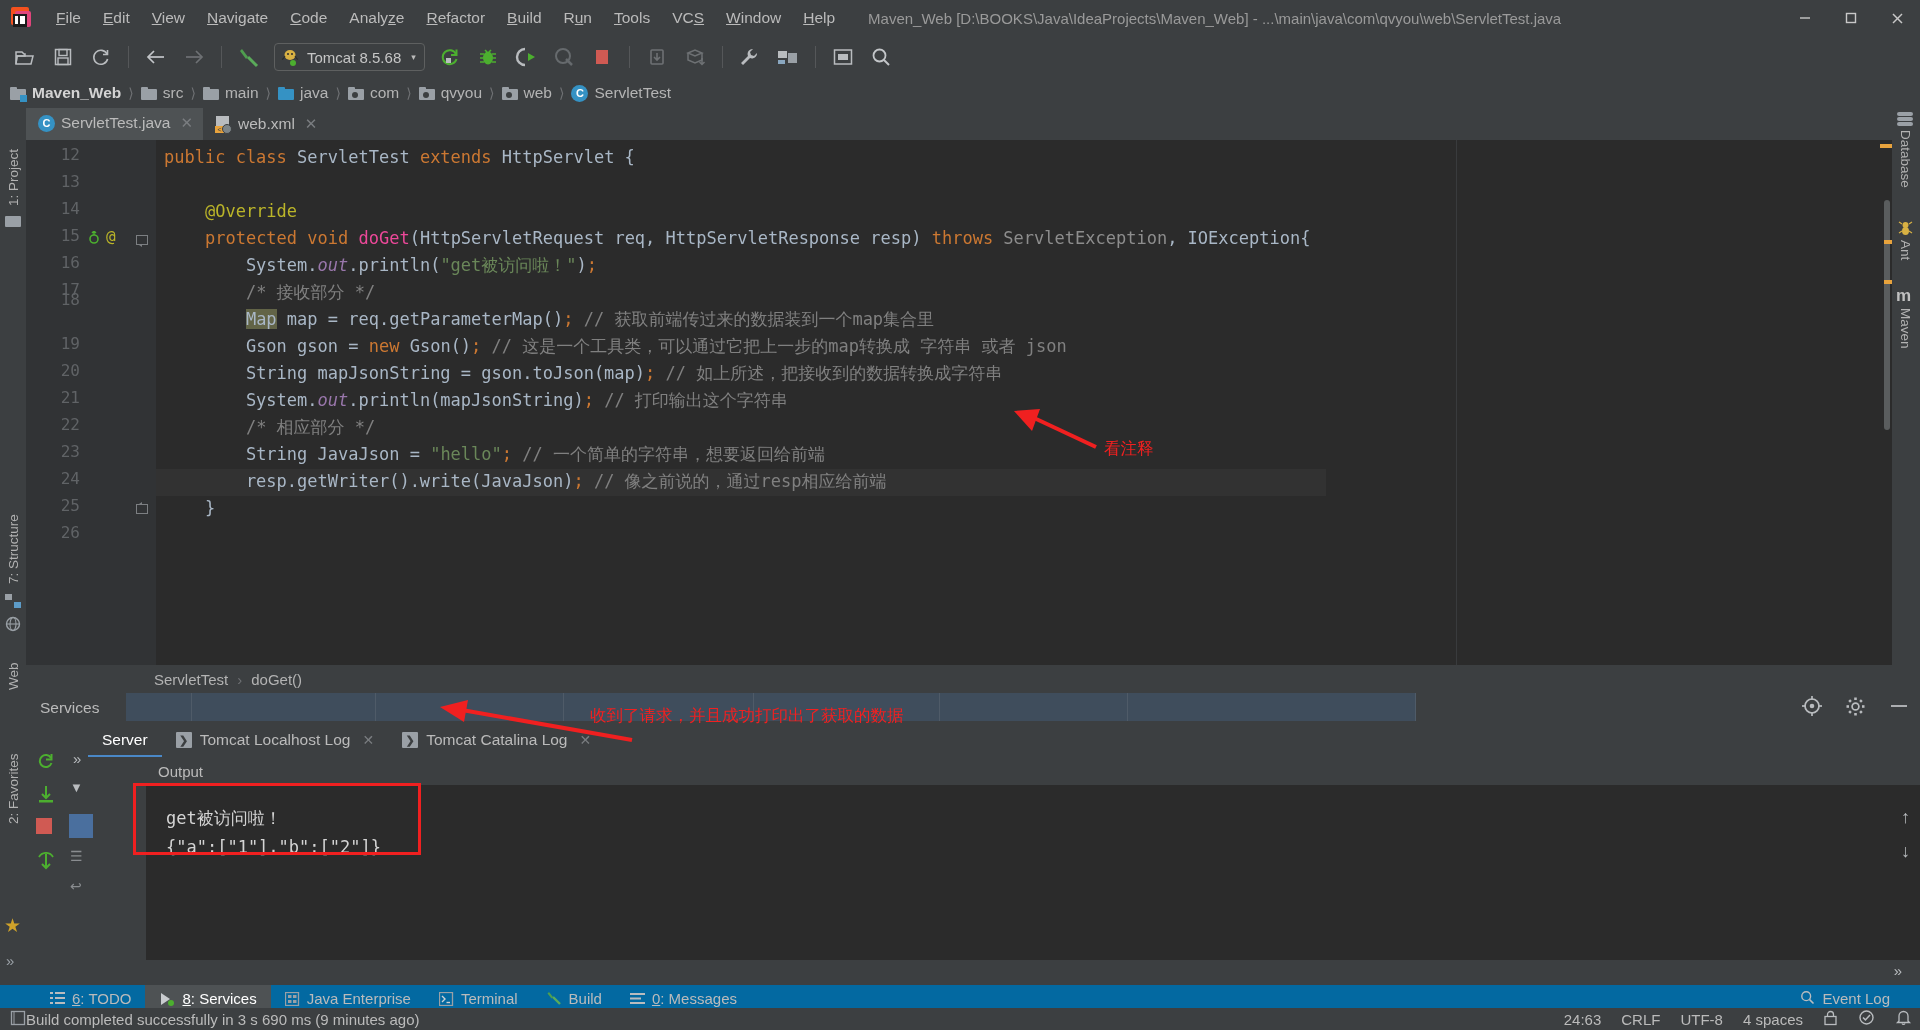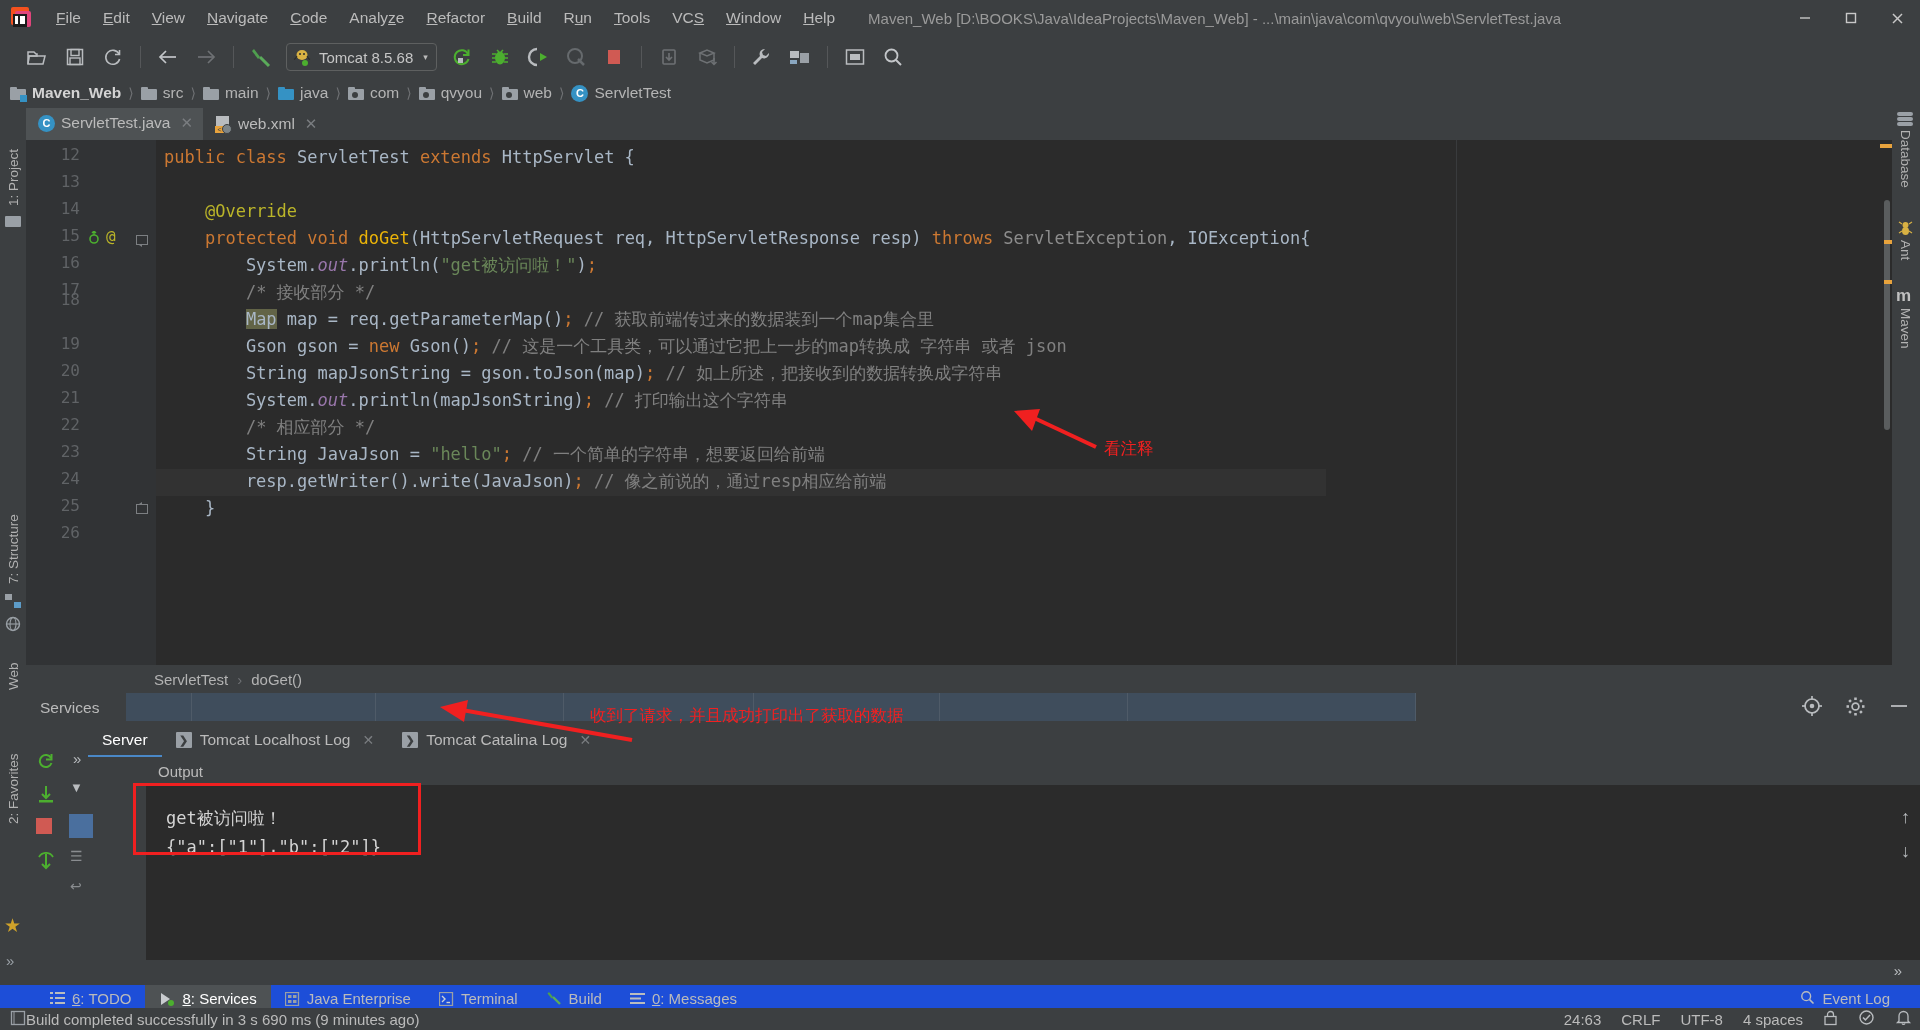--- a/index.html
+++ b/index.html
@@ -32,21 +32,21 @@
   .win-title {
     font-size: 15px; color: #9a9a9a; margin-left: 22px; white-space: nowrap;
   }
   .win-ctrl { position: absolute; right: 0; top: 0; height: 36px; display: flex; align-items: center; }
   .wb { width: 46px; height: 36px; display: flex; align-items: center; justify-content: center; color: #c8c8c8; font-size: 15px; }
   .wb svg { display: block; }
 
   
   .toolbar {
     position: absolute; left: 0; top: 36px; width: 1672px; height: 42px;
-    background: #3c3f41; display: flex; align-items: center; padding-left: 18px;
+    background: #3c3f41; display: flex; align-items: center; padding-left: 6px;
   }
   .tb-btn { width: 34px; height: 32px; display: flex; align-items: center; justify-content: center; margin: 0 2px; }
   .tb-sep { width: 1px; height: 22px; background: #555759; margin: 0 8px; }
   .run-config {
     display: flex; align-items: center; height: 28px; border: 1px solid #5e6060;
     border-radius: 4px; padding: 0 8px 0 6px; margin: 0 6px; background: #3c3f41;
   }
   .run-config .cfg-ico { width: 20px; height: 20px; position: relative; margin-right: 6px; }
   .run-config .cfg-label { font-size: 15px; color: #c6c6c6; white-space: nowrap; }
   .run-config .cfg-arrow { margin-left: 10px; color: #bbbbbb; font-size: 9px; }
@@ -105,21 +105,21 @@
   }
   .code-area { position: absolute; left: 130px; top: 0; right: 0; bottom: 0; }
   .cl { position: absolute; left: 8px; white-space: pre; color: #a9b7c6; line-height: 27px; height: 27px;}
   .hl-row { position: absolute; left: 0; width: 1170px; height: 27px; background: #323232; }
   .vsplit { position: absolute; left: 1300px; top: 0; width: 1px; height: 525px; background: #393b3d; }
   .k   { color: #cc7832; }
   .s   { color: #6a8759; }
   .cm  { color: #808080; }
   .an  { color: #bbb529; }
   .ty  { color: #a9b7c6; }
-  .fn  { color: #eab308; }
+  .fn  { color: #ec4899; }
   .fld { color: #9876aa; font-style: italic; }
   .gray{ color: #8d8d8d; }
   .mapsel { background: #626447; margin-top: 8px; }
   .scroll-ind { position: absolute; right: 0; top: 0; width: 10px; height: 525px; }
   .scroll-thumb { position: absolute; right: 2px; top: 60px; width: 6px; height: 230px; background: #5a5d5e; border-radius: 3px;}
   .err-mark { position: absolute; right: 0; width: 12px; height: 4px; }
 
   
   .mpath {
     position: absolute; left: 26px; top: 665px; width: 1866px; height: 28px;
@@ -156,21 +156,21 @@
     display: flex; align-items: center; }
   .out-head .lbl { font-size: 15px; color: #bbbbbb; margin-left: 12px; }
   .out-body { position: absolute; left: 52px; top: 28px; width: 1780px; height: 175px; background: #2b2b2b; }
   .out-line { font-family: "DejaVu Sans Mono", monospace; font-size: 17px; color: #d4d4d4; white-space: pre; }
   .redbox { position: absolute; border: 3px solid #f02020; }
 
   
   .anno { position: absolute; color: #f02020; font-size: 16.5px; white-space: nowrap; }
 
   
-  .twbar { position: absolute; left: 0; top: 985px; width: 1920px; height: 27px; background: #1d4ed8;
+  .twbar { position: absolute; left: 0; top: 985px; width: 1920px; height: 27px; background: #0369a1;
     display: flex; align-items: center; }
   .tw { display: flex; align-items: center; height: 27px; padding: 0 14px; font-size: 15px; color: #bbbbbb; }
   .tw.active { background: #4e5254; color: #ffffff; }
   .tw .twi { margin-right: 7px; display: flex; align-items: center; }
 
   
   .status { position: absolute; left: 0; top: 1008px; width: 1920px; height: 22px; background: #3c3f41;
     display: flex; align-items: center; font-size: 15px; color: #bbbbbb; }
   .status .msg { }
   .status-right { position: absolute; right: 8px; top: 0; height: 22px; display: flex; align-items: center; gap: 20px; }

